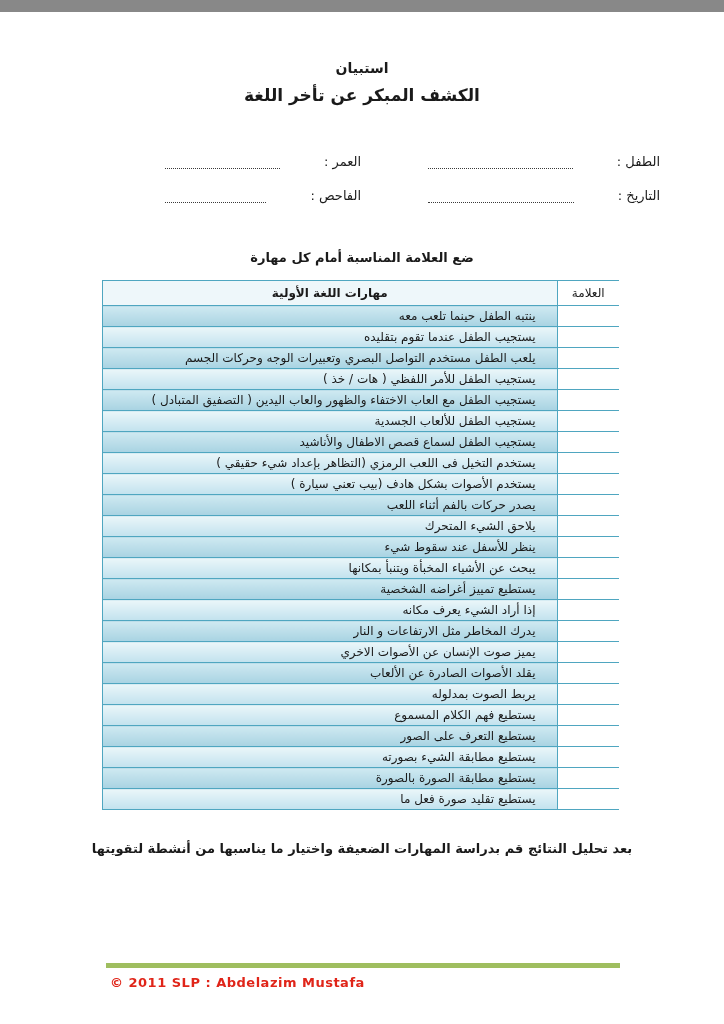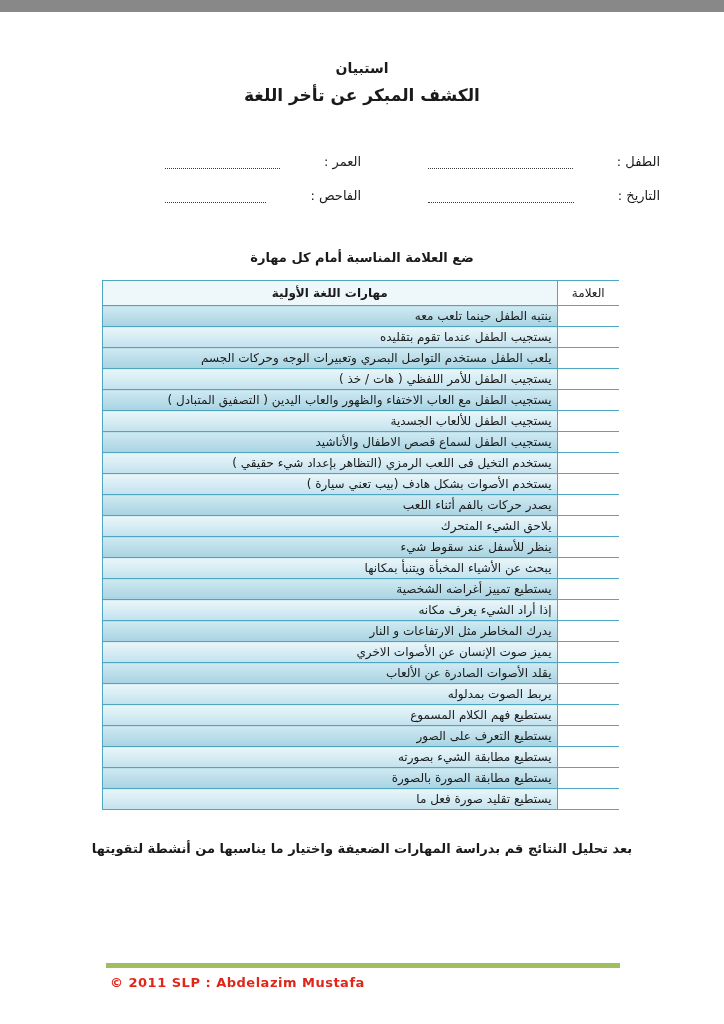--- a/index.html
+++ b/index.html
@@ -38,21 +38,21 @@
   }
   table.skills th { height:25px; }
   col.c-mark { width:62px; }
   .mark-cell, .mark-head {
     background:#ffffff; border-left:1px solid #4fa6c0; border-right:none !important;
   }
   .mark-head { font-weight:normal; font-size:13px; text-align:center; border-top:1px solid #4fa6c0; }
   .skills-head {
     background:#eef7fa; text-align:center; font-weight:bold; font-size:13px;
   }
-  .skill-cell { padding:0 5px; }
+  .skill-cell { padding:0 21px; }
   tr.row-dark .skill-cell { background:linear-gradient(180deg,#cfe9f1 0%,#a8d3e2 100%); }
   tr.row-light .skill-cell { background:linear-gradient(180deg,#eaf6f9 0%,#c2e2ee 100%); }
 
   
   .footer-note { margin-top:31px; text-align:center; font-size:13px; font-weight:bold; }
 
   
   .green-bar {
     position:absolute; top:951px; left:106px; width:514px; height:5px;
     background:#9fbe5f;

